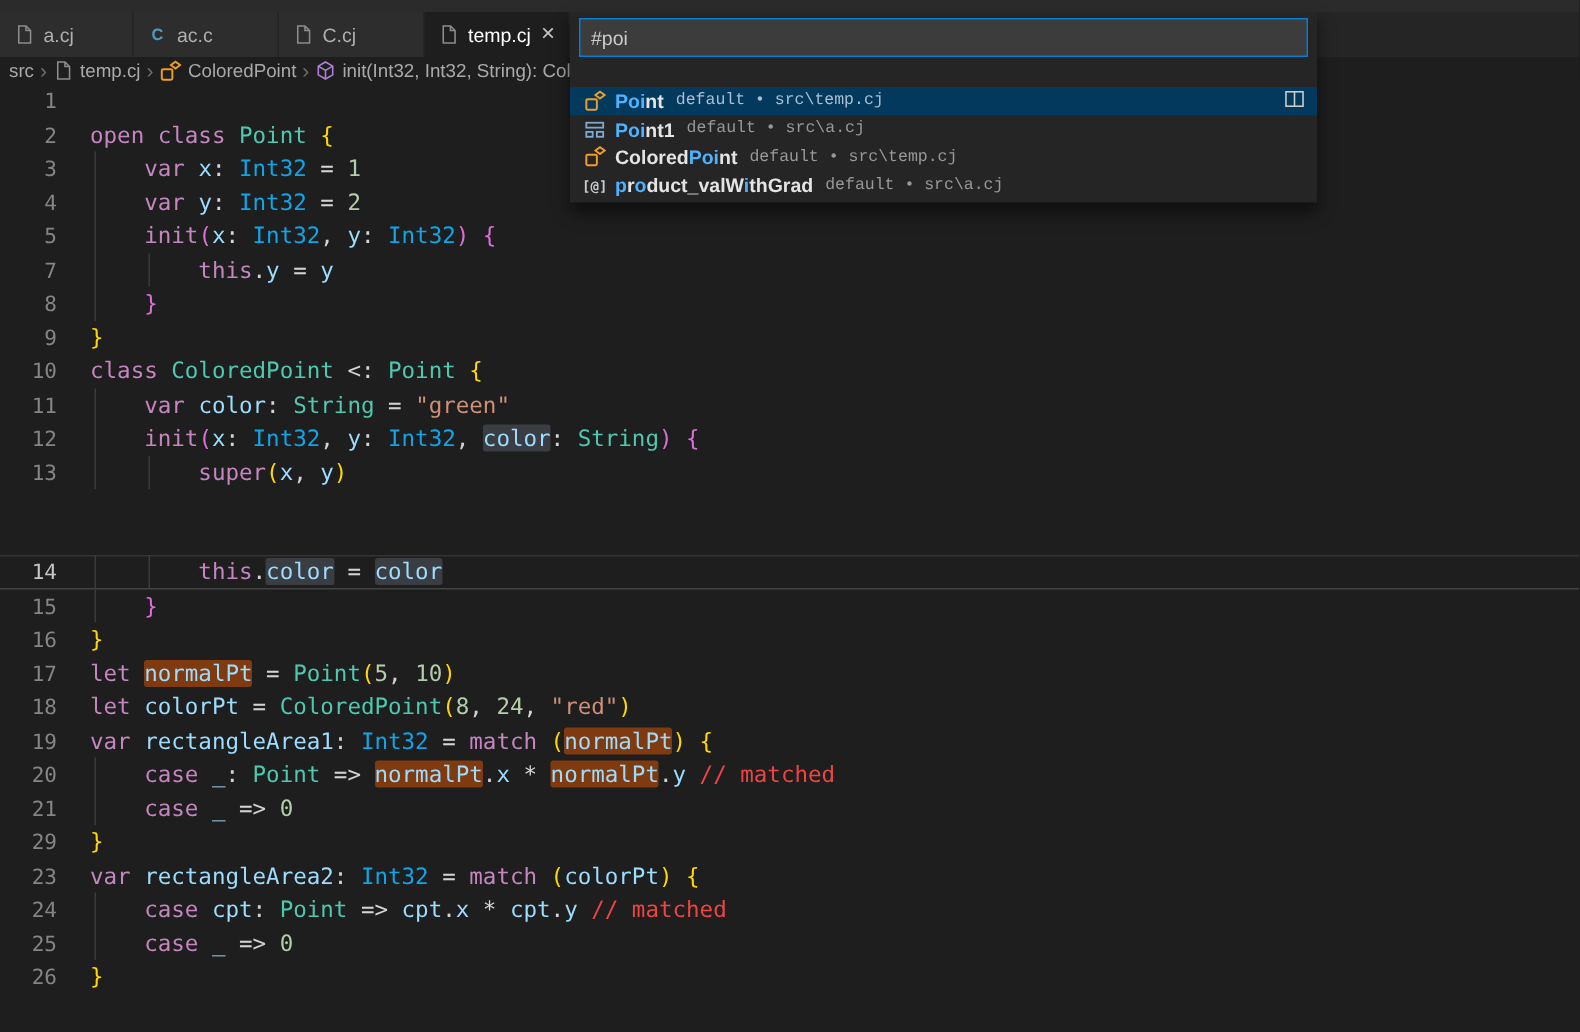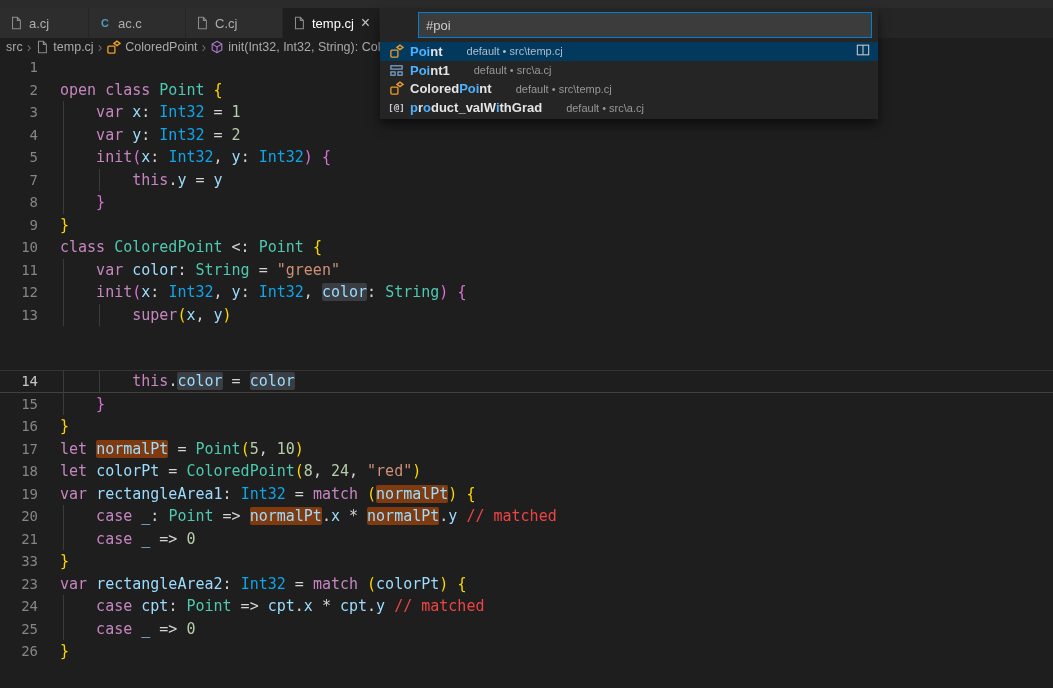--- a/index.html
+++ b/index.html
@@ -41,29 +41,29 @@
   .tk-op{color:#D4D4D4;}
   .tk-pl{color:#D4D4D4;}
   .tk-b1{color:#FFD700;}
   .tk-b2{color:#DA70D6;}
   .hl-o{background:rgba(234,92,0,0.48);border-radius:2px;}
   .hl-g{background:#3a3d41;border-radius:2px;}
 
   
   .qopanel{position:absolute;left:380px;top:8px;width:498px;background:#252526;z-index:20;
            box-shadow:0 6px 10px rgba(0,0,0,0.55);padding-bottom:2px;}
-  .qoinputwrap{padding:4px 6px 4px 6px;margin-left:32px;}
+  .qoinputwrap{padding:4px 6px 20px 6px;}
   .qoinput{width:100%;box-sizing:border-box;height:26px;background:#3c3c3c;border:1px solid #007FD4;
            color:#cccccc;font-size:13px;padding:0 7px;outline:none;font-family:"Liberation Sans",sans-serif;}
   .qorow{display:flex;align-items:center;height:18.75px;padding:0 8px;font-size:13px;color:#d7d7d7;cursor:pointer;}
   .qorow.selected{background:#04395E;}
   .qicon{display:flex;align-items:center;margin-right:5px;width:17px;justify-content:center;}
   .qlabel{font-weight:600;color:#e4e4e4;white-space:pre;}
   .qhl{color:#4DB2FF;}
-  .qdesc{font-size:11px;color:#989898;margin-left:24px;white-space:pre;}
+  .qdesc{font-size:11px;color:#989898;margin-left:8px;white-space:pre;font-family:Liberation Mono, monospace;}
   .qorow.selected .qdesc{color:#a9bfd2;}
   .qaction{margin-left:auto;display:flex;align-items:center;cursor:pointer;}
 </style>
 </head>
 <body>
 
 <div class="titlebar"></div>
 <div class="tabbar">
     <div class="tab">
       <span class="ticon">
@@ -151,21 +151,21 @@
     <div class="line"><span class="guide" style="left: 63px;"></span><span class="ln">12</span><span class="tk-kw">    init</span><span class="tk-b2">(</span><span class="tk-var">x</span><span class="tk-op">: </span><span class="tk-int">Int32</span><span class="tk-op">, </span><span class="tk-var">y</span><span class="tk-op">: </span><span class="tk-int">Int32</span><span class="tk-op">, </span><span class="tk-var hl-g">color</span><span class="tk-op">: </span><span class="tk-type">String</span><span class="tk-b2">)</span><span class="tk-pl"> </span><span class="tk-b2">{</span></div>
     <div class="line"><span class="guide" style="left: 63px;"></span><span class="guide" style="left: 99px;"></span><span class="ln">13</span><span class="tk-kw">        super</span><span class="tk-b1">(</span><span class="tk-var">x</span><span class="tk-op">, </span><span class="tk-var">y</span><span class="tk-b1">)</span></div>
     <div class="line cur"><span class="guide" style="left: 63px;"></span><span class="guide" style="left: 99px;"></span><span class="ln">14</span><span class="tk-kw">        this</span><span class="tk-op">.</span><span class="tk-var hl-g">color</span><span class="tk-op"> = </span><span class="tk-var hl-g">color</span></div>
     <div class="line"><span class="guide" style="left: 63px;"></span><span class="ln">15</span><span class="tk-b2">    }</span></div>
     <div class="line"><span class="ln">16</span><span class="tk-b1">}</span></div>
     <div class="line"><span class="ln">17</span><span class="tk-kw">let </span><span class="tk-var hl-o">normalPt</span><span class="tk-op"> = </span><span class="tk-type">Point</span><span class="tk-b1">(</span><span class="tk-num">5</span><span class="tk-op">, </span><span class="tk-num">10</span><span class="tk-b1">)</span></div>
     <div class="line"><span class="ln">18</span><span class="tk-kw">let </span><span class="tk-var">colorPt</span><span class="tk-op"> = </span><span class="tk-type">ColoredPoint</span><span class="tk-b1">(</span><span class="tk-num">8</span><span class="tk-op">, </span><span class="tk-num">24</span><span class="tk-op">, </span><span class="tk-str">"red"</span><span class="tk-b1">)</span></div>
     <div class="line"><span class="ln">19</span><span class="tk-kw">var </span><span class="tk-var">rectangleArea1</span><span class="tk-op">: </span><span class="tk-int">Int32</span><span class="tk-op"> = </span><span class="tk-kw">match </span><span class="tk-b1">(</span><span class="tk-var hl-o">normalPt</span><span class="tk-b1">)</span><span class="tk-pl"> </span><span class="tk-b1">{</span></div>
     <div class="line"><span class="guide" style="left: 63px;"></span><span class="ln">20</span><span class="tk-kw">    case </span><span class="tk-var">_</span><span class="tk-op">: </span><span class="tk-type">Point</span><span class="tk-op"> =&gt; </span><span class="tk-var hl-o">normalPt</span><span class="tk-op">.</span><span class="tk-var">x</span><span class="tk-op"> * </span><span class="tk-var hl-o">normalPt</span><span class="tk-op">.</span><span class="tk-var">y</span><span class="tk-pl"> </span><span class="tk-cmt">// matched</span></div>
     <div class="line"><span class="guide" style="left: 63px;"></span><span class="ln">21</span><span class="tk-kw">    case </span><span class="tk-var">_</span><span class="tk-op"> =&gt; </span><span class="tk-num">0</span></div>
-    <div class="line"><span class="ln">33</span><span class="tk-b1">}</span></div>
+    <div class="line"><span class="ln">29</span><span class="tk-b1">}</span></div>
     <div class="line"><span class="ln">23</span><span class="tk-kw">var </span><span class="tk-var">rectangleArea2</span><span class="tk-op">: </span><span class="tk-int">Int32</span><span class="tk-op"> = </span><span class="tk-kw">match </span><span class="tk-b1">(</span><span class="tk-var">colorPt</span><span class="tk-b1">)</span><span class="tk-pl"> </span><span class="tk-b1">{</span></div>
     <div class="line"><span class="guide" style="left: 63px;"></span><span class="ln">24</span><span class="tk-kw">    case </span><span class="tk-var">cpt</span><span class="tk-op">: </span><span class="tk-type">Point</span><span class="tk-op"> =&gt; </span><span class="tk-var">cpt</span><span class="tk-op">.</span><span class="tk-var">x</span><span class="tk-op"> * </span><span class="tk-var">cpt</span><span class="tk-op">.</span><span class="tk-var">y</span><span class="tk-pl"> </span><span class="tk-cmt">// matched</span></div>
     <div class="line"><span class="guide" style="left: 63px;"></span><span class="ln">25</span><span class="tk-kw">    case </span><span class="tk-var">_</span><span class="tk-op"> =&gt; </span><span class="tk-num">0</span></div>
     <div class="line"><span class="ln">26</span><span class="tk-b1">}</span></div>
   </div>
 
 <div class="qopanel">
   <div class="qoinputwrap">
     <input class="qoinput" type="text" value="#poi" style="">
   </div>

